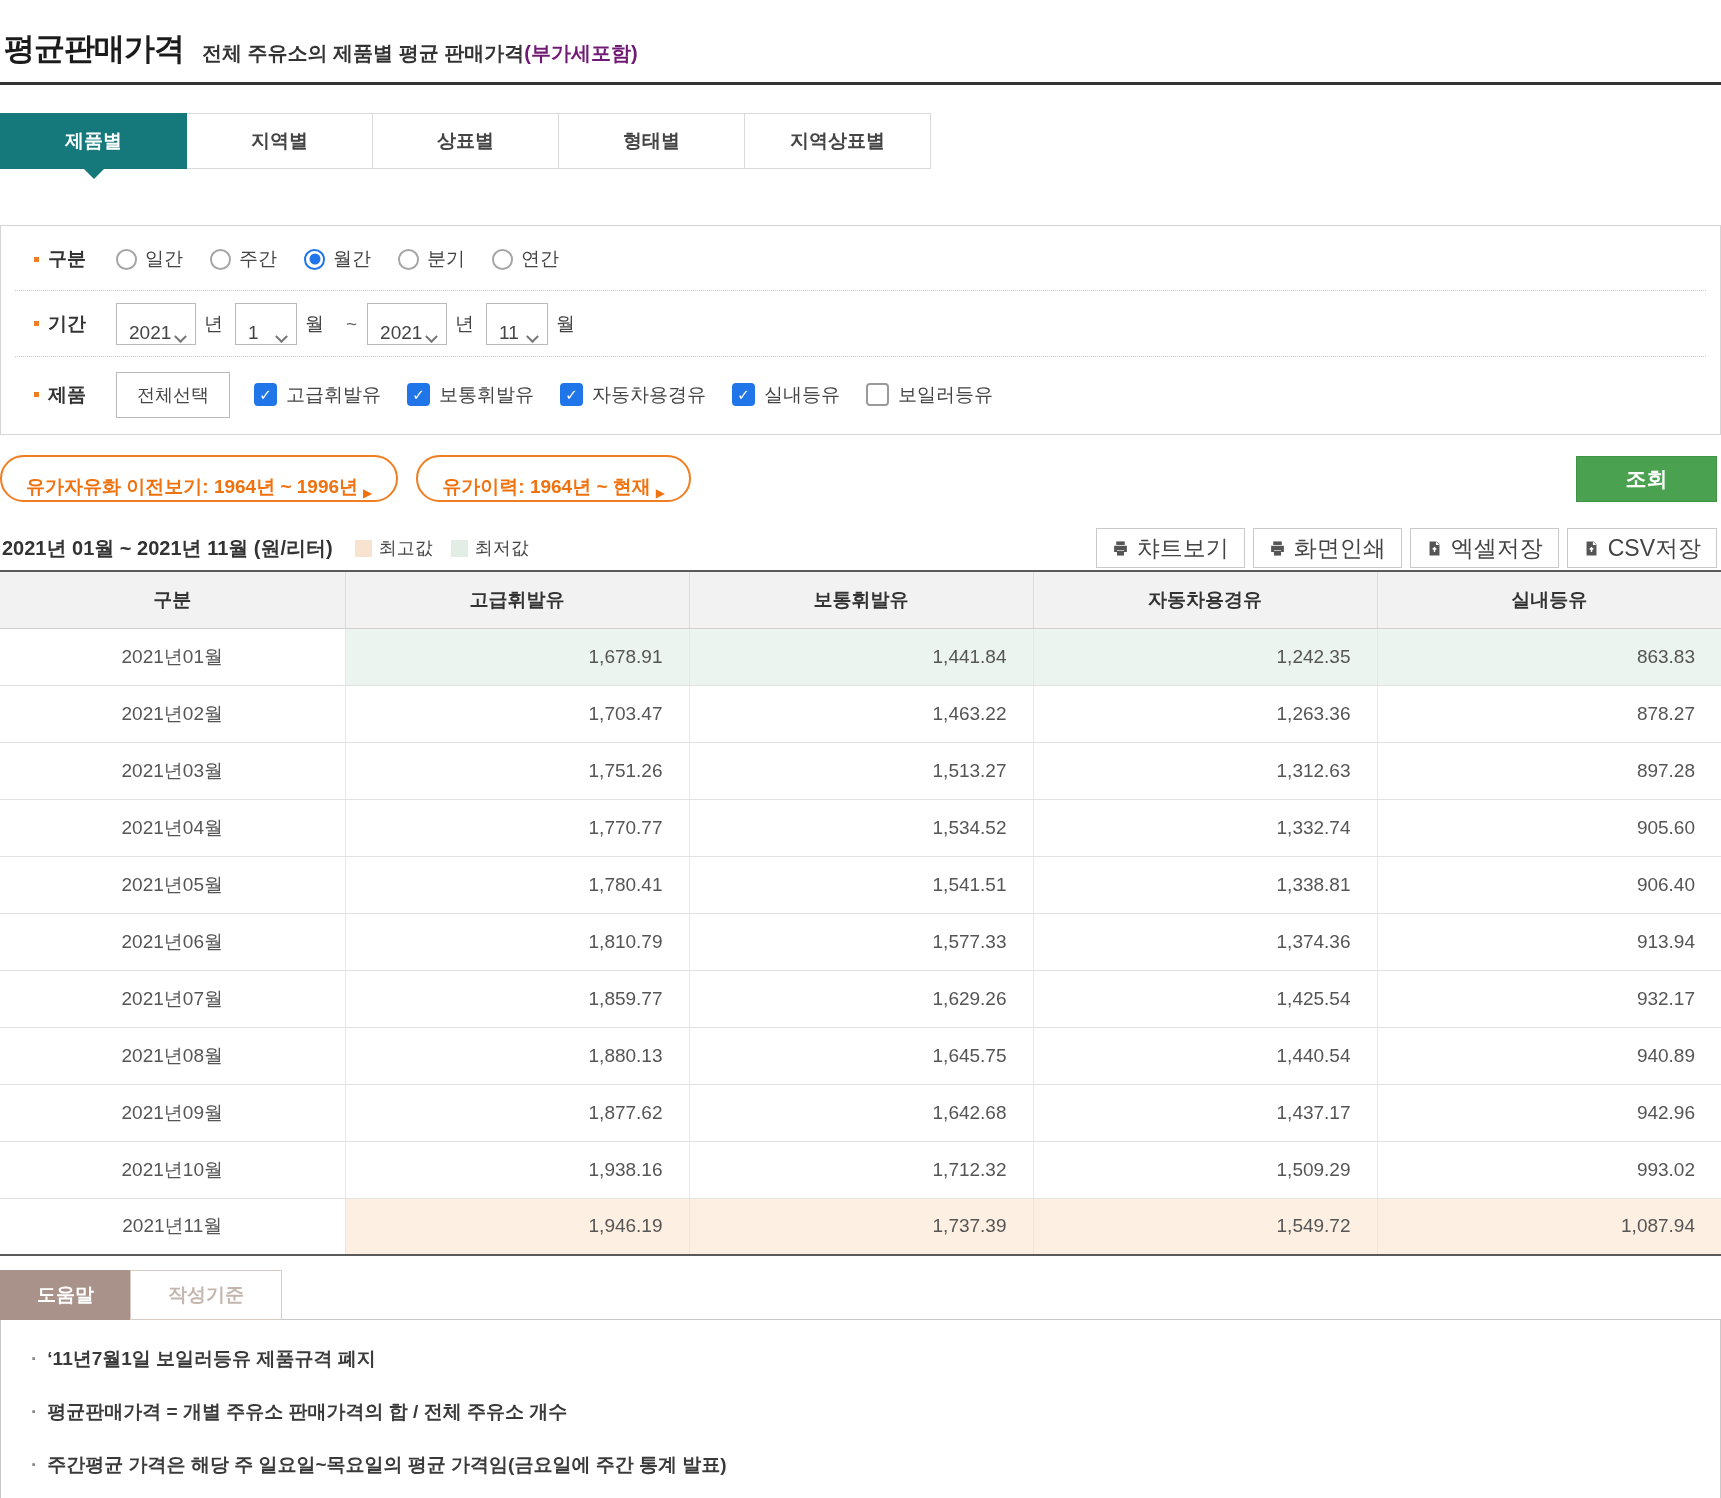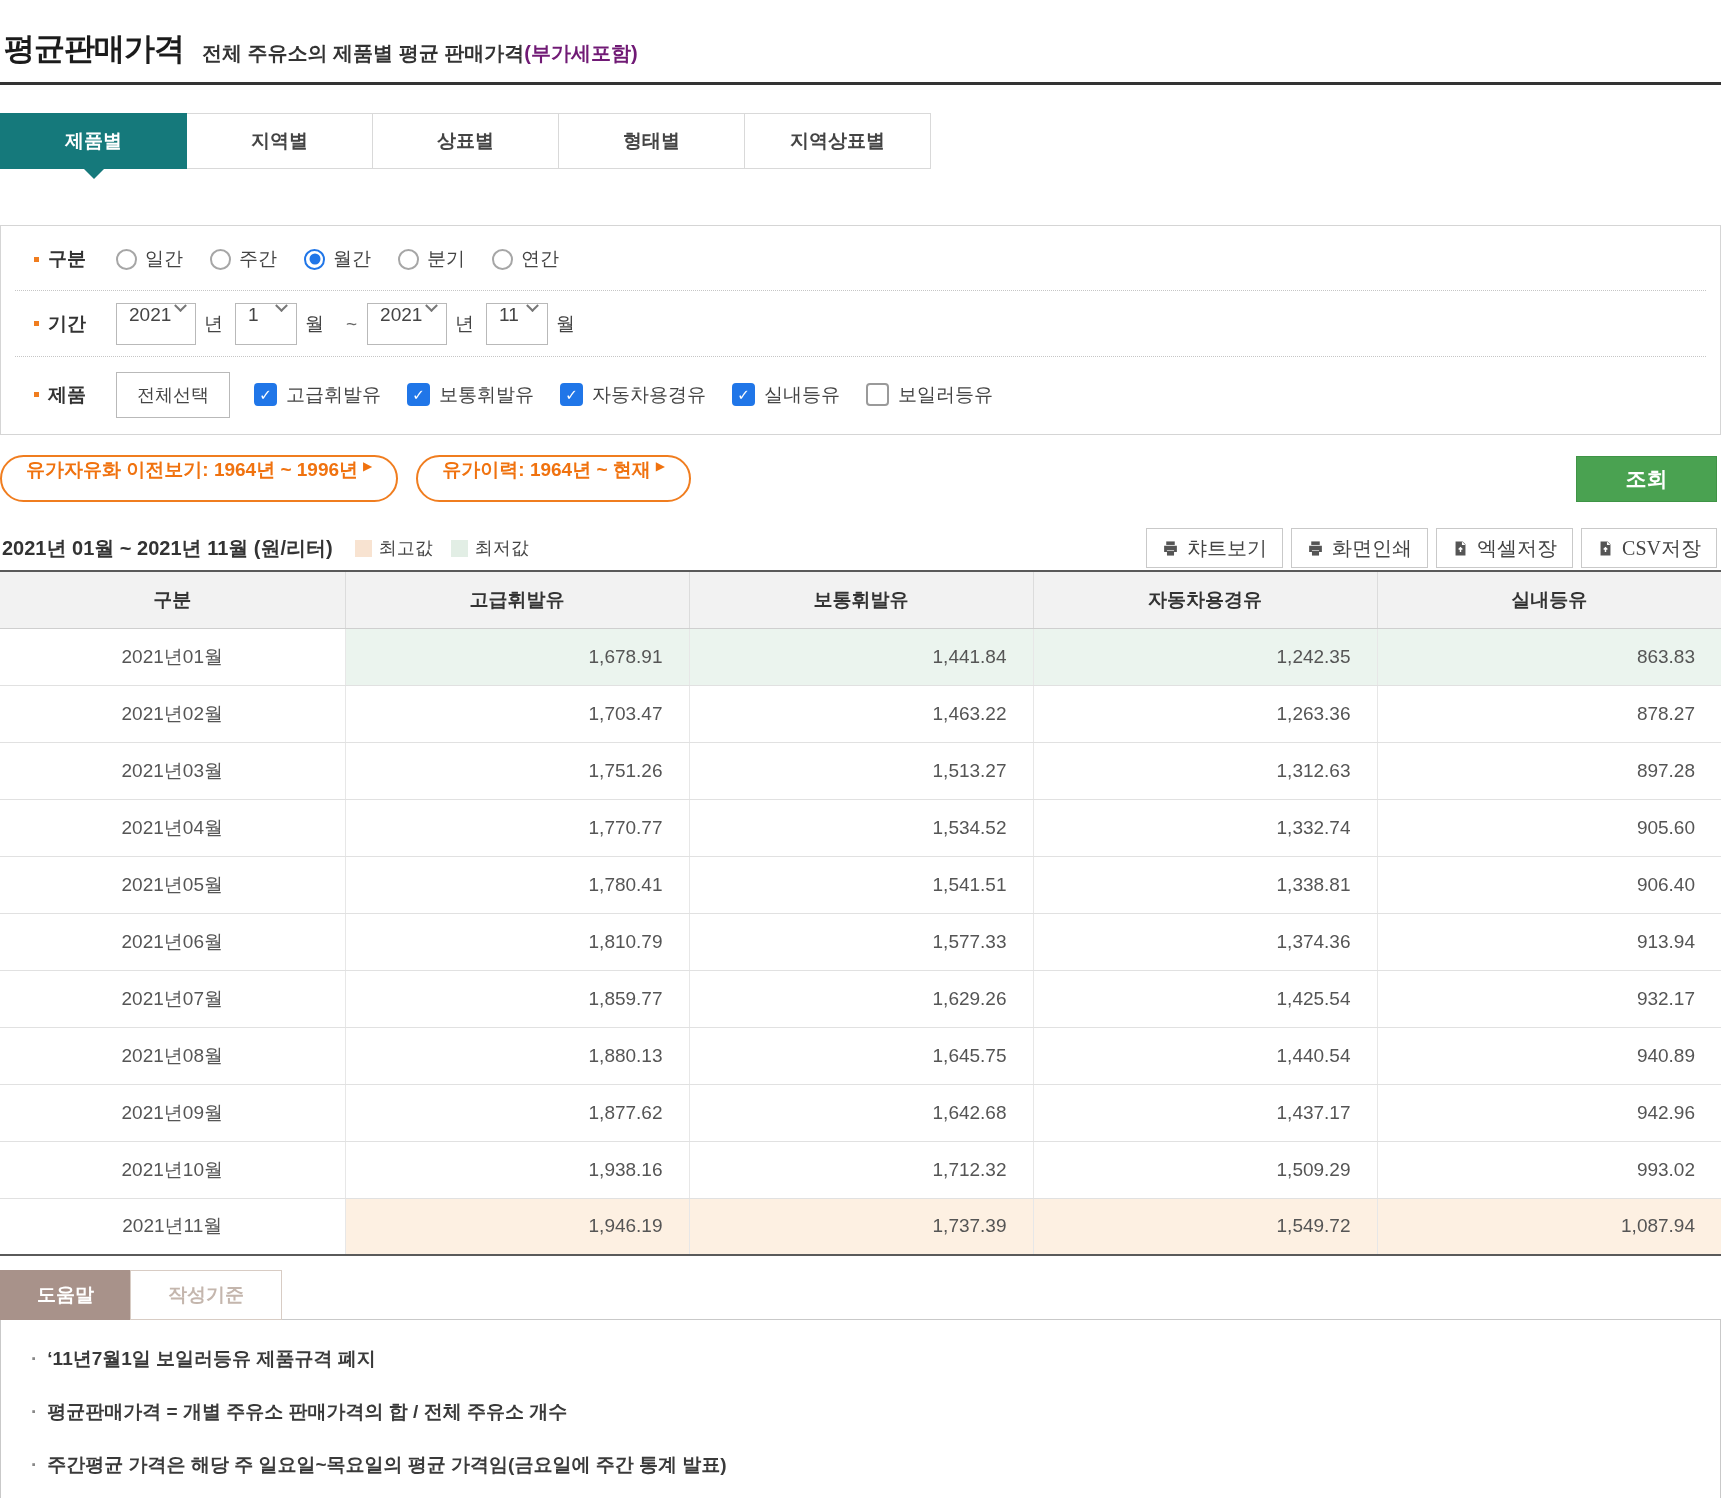--- a/index.html
+++ b/index.html
@@ -43,21 +43,21 @@
   .f-label { font-size:19px; font-weight:700; color:#333; margin-right:30px; }
 
   .radio-group { display:flex; align-items:center; gap:27px; }
   .radio-item { display:flex; align-items:center; gap:8px; cursor:pointer; }
   .radio { width:21px; height:21px; border-radius:50%; border:2px solid #a6a6a6; background:#fff; position:relative; flex:0 0 auto; }
   .radio.on { border-color:#2076e8; }
   .radio.on::after { content:""; position:absolute; left:50%; top:50%; transform:translate(-50%,-50%);
     width:11px; height:11px; border-radius:50%; background:#2076e8; }
   .radio-label { font-size:19px; color:#444; }
 
-  .select { display:inline-flex; align-items:flex-start; justify-content:space-between;
+  .select { display:inline-flex; align-items:flex-end; justify-content:space-between;
     height:42px; border:1px solid #b9b9b9; background:#fff; padding:0 10px 0 12px;
     font-size:19px; color:#444; cursor:pointer; }
   .select.year { width:80px; }
   .select.month { width:62px; }
   .chev { width:9px; height:9px; border-right:2px solid #777; border-bottom:2px solid #777;
     transform:rotate(45deg) translate(-2px,-2px); display:inline-block; }
   .unit { font-size:19px; color:#444; margin:0 12px 0 8px; }
   .tilde { margin:0 10px; color:#666; }
 
   .select-all-btn { height:46px; padding:0 20px; background:#fff; border:1px solid #b9b9b9;
@@ -66,40 +66,40 @@
   .check-group { display:flex; align-items:center; gap:26px; }
   .check-item { display:flex; align-items:center; gap:9px; cursor:pointer; }
   .checkbox { width:23px; height:23px; border-radius:4px; border:2px solid #9a9a9a; background:#fff;
     display:flex; align-items:center; justify-content:center; font-size:15px; font-weight:700; color:#fff; flex:0 0 auto; }
   .checkbox.on { background:#2076e8; border-color:#2076e8; }
   .check-label { font-size:19px; color:#444; }
 
   
   .actions-row { display:flex; align-items:center; justify-content:space-between; margin-top:20px; }
   .pills { display:flex; gap:18px; }
-  .pill { display:flex; align-items:flex-start; height:47px; padding:0 24px; background:#fff;
+  .pill { display:flex; align-items:flex-end; height:47px; padding:0 24px; background:#fff;
     border:2px solid #f07d1f; border-radius:26px; color:#f0720f; font-weight:700; font-size:19px;
     cursor:pointer; font-family:"Liberation Sans","DejaVu Sans",sans-serif; }
   .pill-arrow { font-size:12px; margin-left:5px; margin-top:2px; }
   .search-btn { width:141px; height:46px; background:#4aa251; border:1px solid #3f9446; color:#fff;
     font-size:21px; font-weight:700; cursor:pointer; margin-right:4px;
     font-family:"Liberation Sans","DejaVu Sans",sans-serif; }
 
   
   .caption-row { display:flex; align-items:center; justify-content:space-between; margin-top:26px; }
   .caption-left { display:flex; align-items:center; gap:22px; margin-left:2px; }
   .caption { font-size:20px; font-weight:600; color:#333; }
   .legend { display:flex; align-items:center; gap:18px; }
   .legend-item { display:flex; align-items:center; gap:7px; }
   .swatch { width:17px; height:17px; display:inline-block; }
   .legend-label { font-size:18px; color:#444; }
   .toolbar { display:flex; gap:8px; margin-right:4px; }
   .tool-btn { display:flex; align-items:center; gap:8px; height:40px; padding:0 15px; background:#fff;
-    border:1px solid #c9c9c9; font-size:20px; color:#444; cursor:pointer;
-    font-family:Liberation Serif, serif; }
+    border:1px solid #c9c9c9; font-size:23px; color:#444; cursor:pointer;
+    font-family:Liberation Sans, sans-serif; }
   .t-ic { display:flex; align-items:center; }
 
   
   table.price { width:1721px; margin-top:2px; border-collapse:collapse; table-layout:fixed;
     border-top:2px solid #5a5a5a; border-bottom:2px solid #5a5a5a; }
   table.price th, table.price td { height:57px; font-size:19px; border-bottom:1px solid #e1e1e1; }
   table.price thead th { background:#f2f2f2; font-weight:700; color:#333; border-bottom:1px solid #cfcfcf; }
   table.price th:not(:first-child), table.price td:not(:first-child) { border-left:1px solid #e7e7e7; }
   table.price thead th:not(:first-child) { border-left-color:#dcdcdc; }
   table.price tbody th { font-weight:400; color:#555; text-align:center; background:#fff; }

